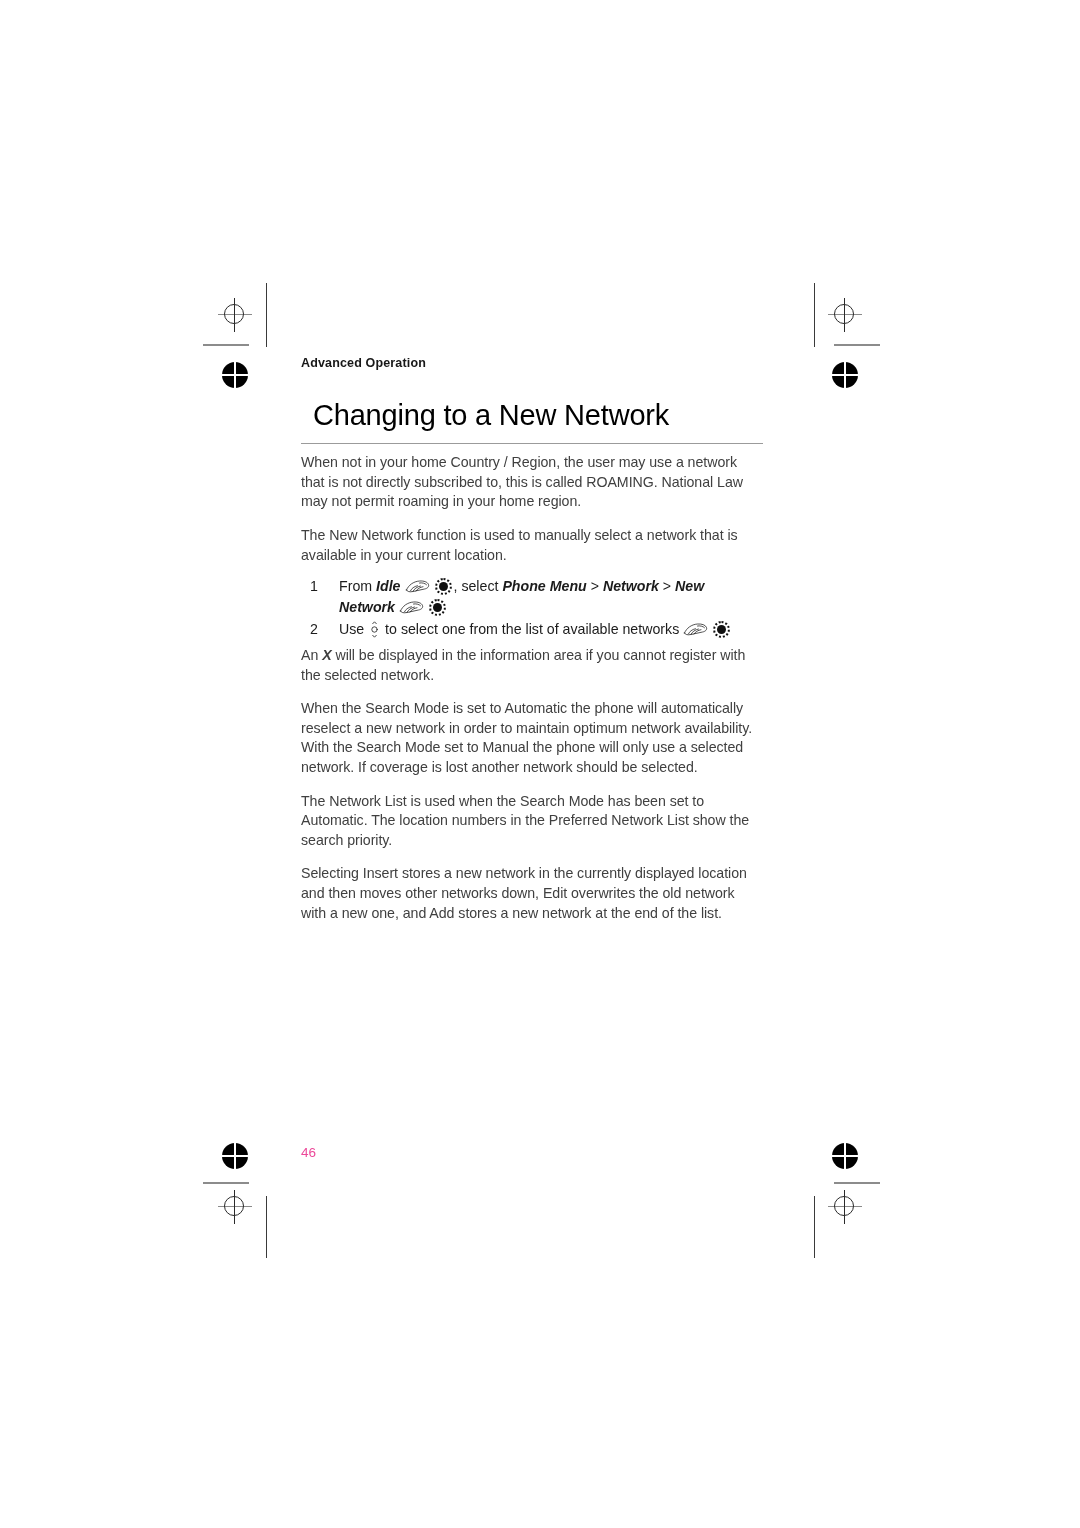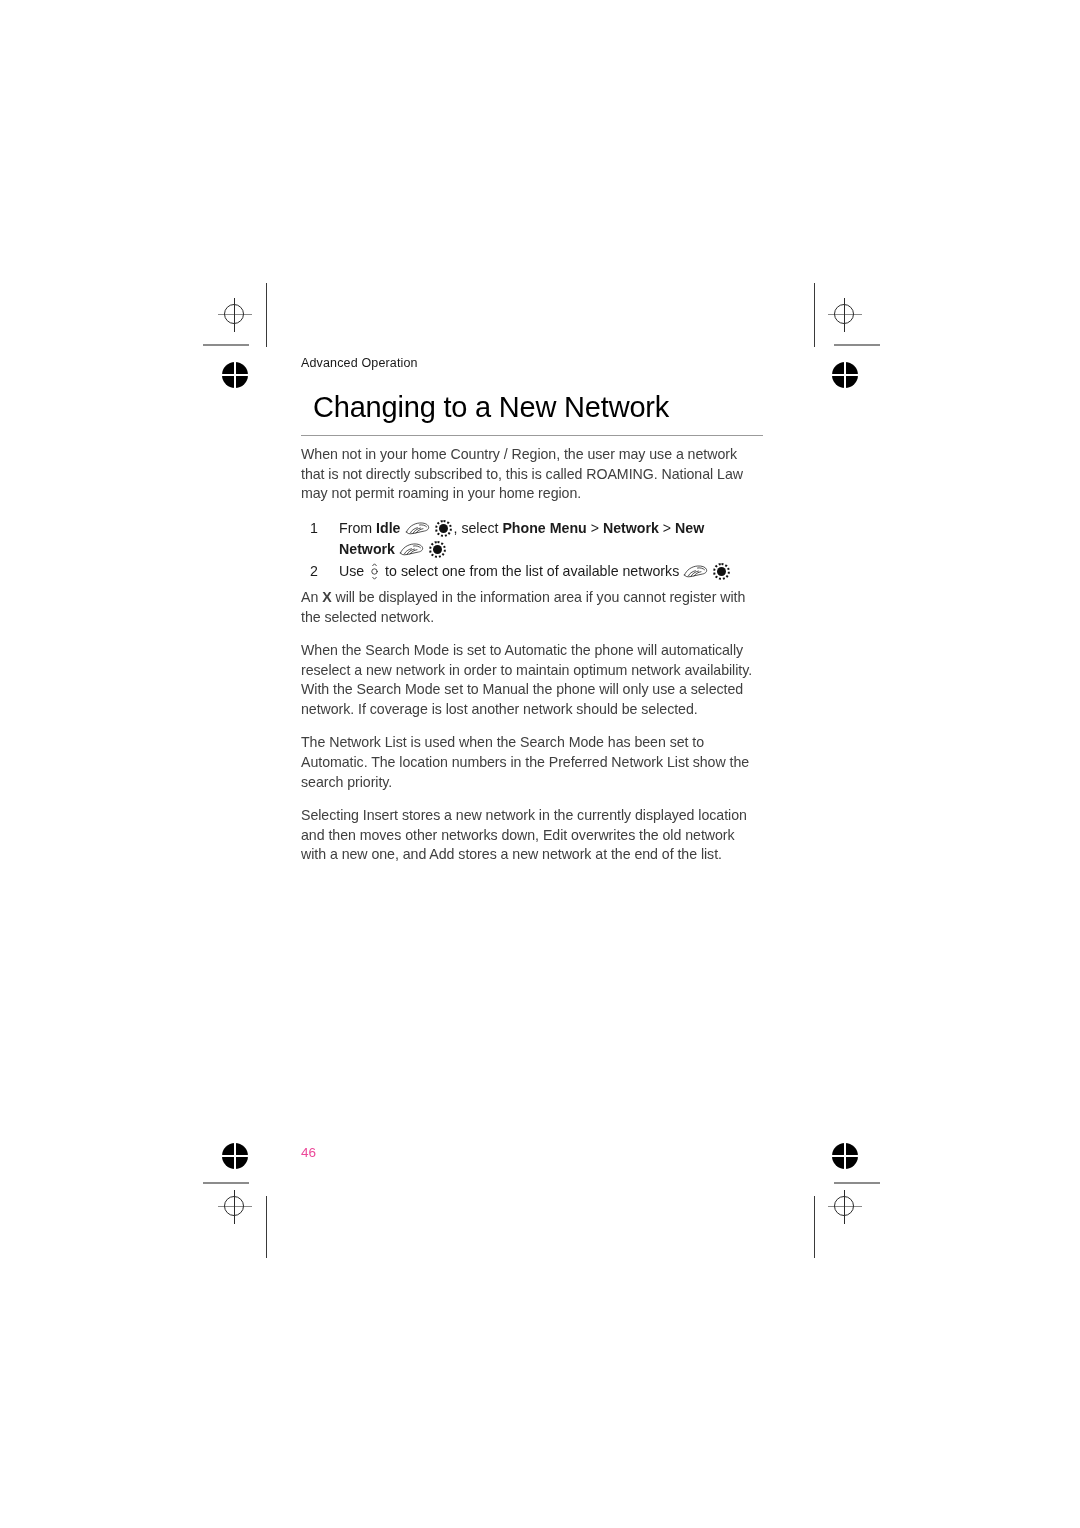--- a/index.html
+++ b/index.html
@@ -99,24 +99,24 @@
   
   .content {
     position: absolute;
     left: 301px;
     top: 356px;
     width: 462px;
   }
 
   .running-head {
     font-size: 12.5px;
-    font-weight: normal;
+    font-weight: bold;
     letter-spacing: 0.15px;
     color: #171717;
-    margin: 0 0 22px 0;
+    margin: 0 0 30px 0;
   }
 
   .chapter-title {
     font-size: 29px;
     font-weight: 300;
     letter-spacing: -0.2px;
     color: #000000;
     margin: 12px;
     line-height: 1.06;
   }
@@ -135,20 +135,21 @@
     margin: 0 0 14px 0;
     color: #404040;
     letter-spacing: -0.05px;
   }
   p.body.tight {
     margin-bottom: 11px;
   }
 
   b, strong {
     font-weight: bold;
+    font-style: italic;
   }
 
   
   .steps {
     margin: 0 0 6px 0;
   }
   .step {
     display: flex;
     font-size: 14.2px;
     line-height: 21px;
@@ -274,20 +275,21 @@
 
   <div class="content">
 
     <div class="running-head">Advanced Operation</div>
 
     <h1 class="chapter-title">Changing to a New Network</h1>
     <div class="title-rule"></div>
 
     <p class="body">When not in your home Country / Region, the user may use a network that is not directly subscribed to, this is called ROAMING. National Law may not permit roaming in your home region.</p>
 
+    <p class="body tight">The New Network function is used to manually select a network that is available in your current location.</p>
 
     <div class="steps">
 
       <div class="step">
         <div class="step-num">1</div>
         <div class="step-body"><span>From </span><b>Idle</b><span class="icon-hand"><svg viewBox="0 0 52 30" width="26" height="15">
                 <g fill="none" stroke="#1a1a1a" stroke-width="1.5" stroke-linecap="round" stroke-linejoin="round">
                   <path d="M5 22 C9 12, 19 5, 31 4 C40 3.4, 47 6, 49 11 C50.5 15, 47 19, 41 20 L18 25 C11 26.4, 6.5 25.4, 5 22 Z"></path>
                   <path d="M13 23.6 C15 19, 20 15, 27 13.4"></path>
                   <path d="M18 24.6 C20.5 19.6, 26 15.6, 33 14"></path>

